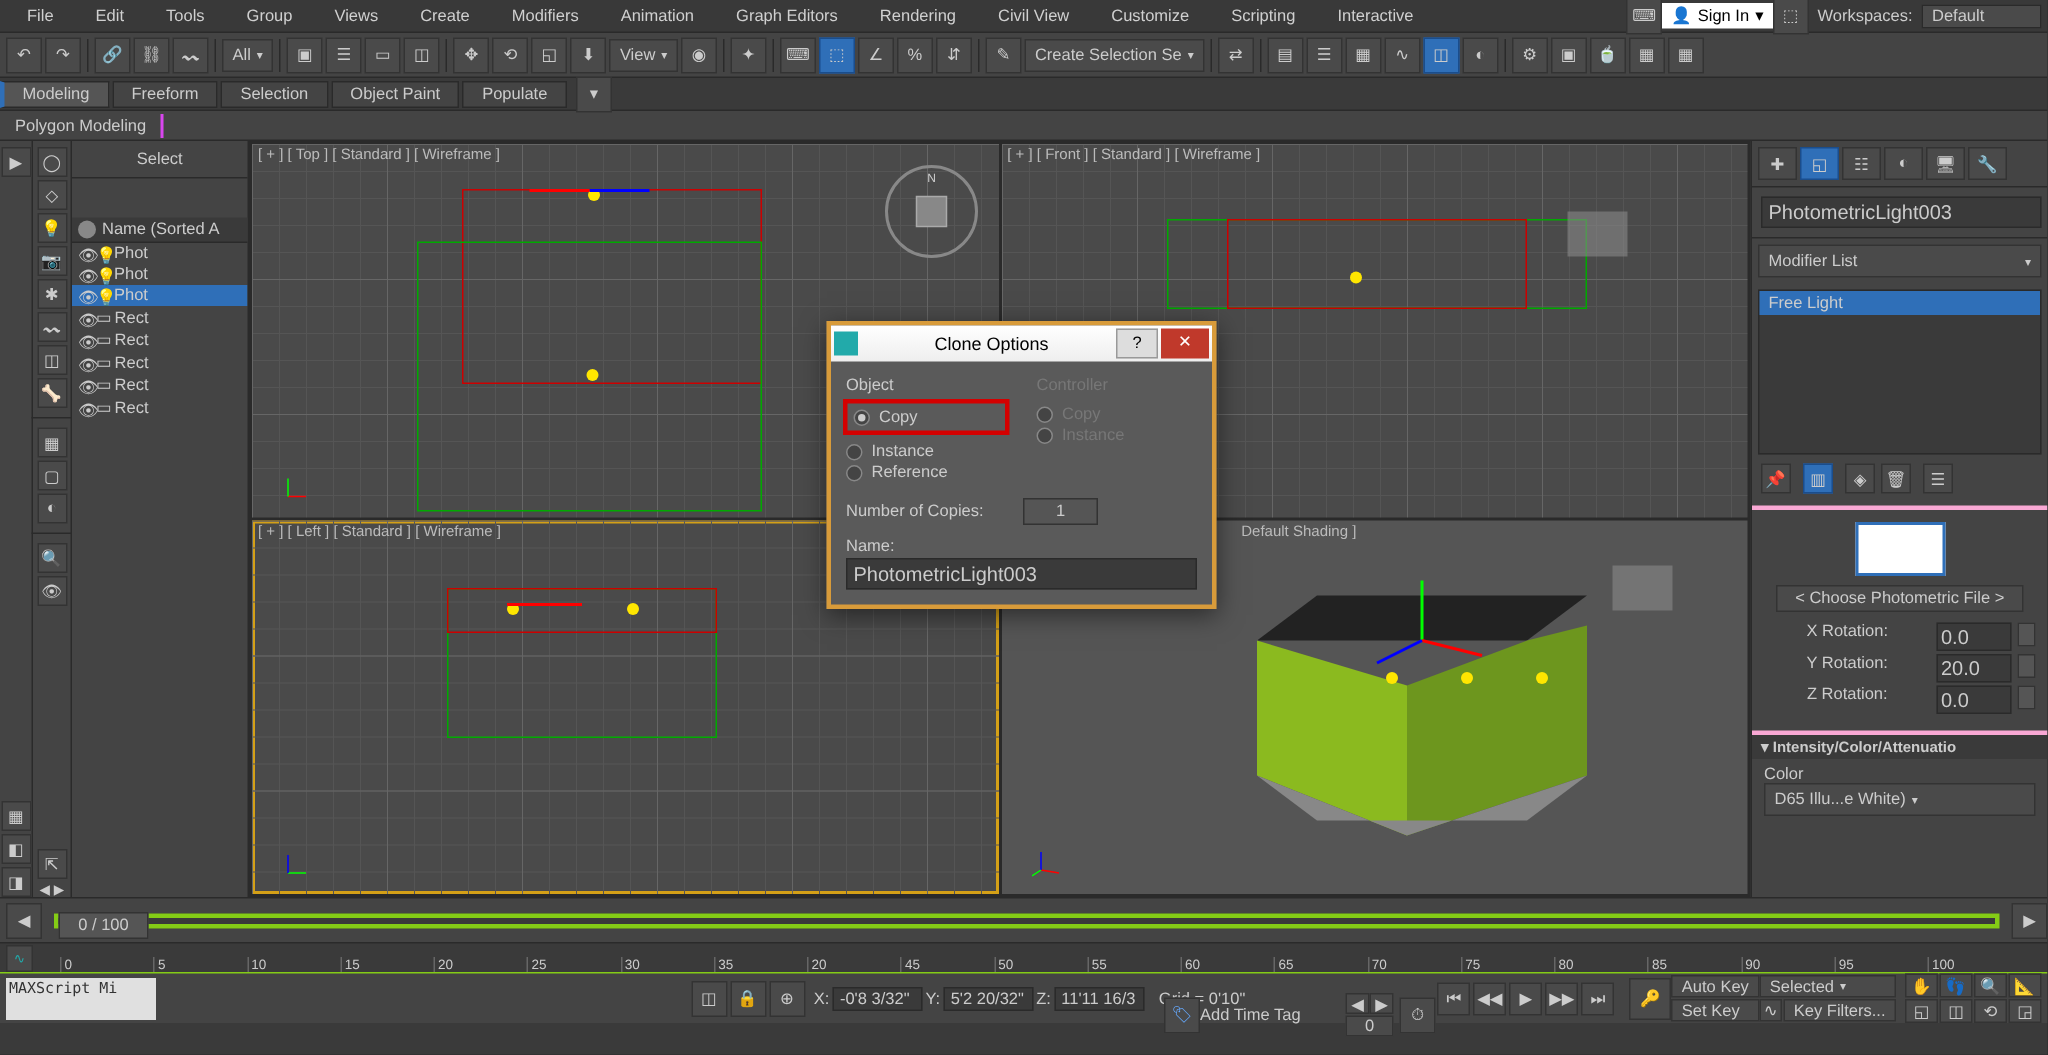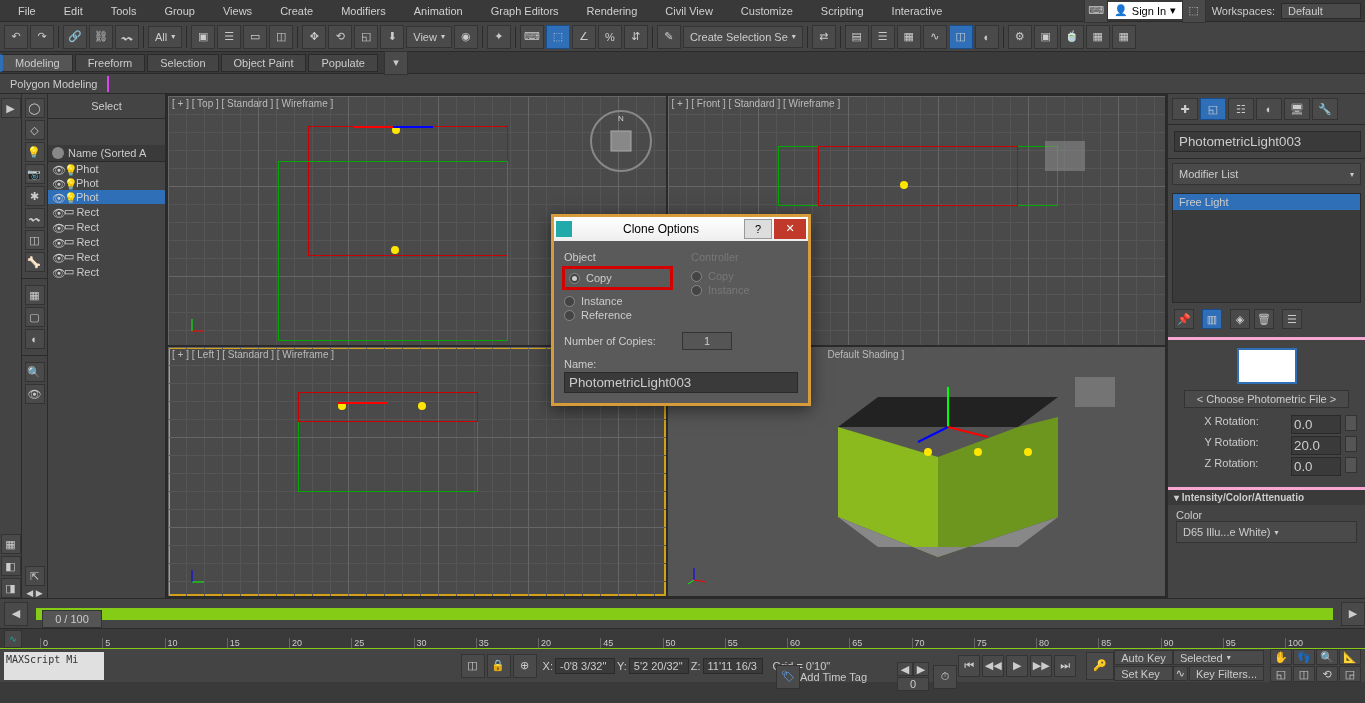--- a/index.html
+++ b/index.html
@@ -53,21 +53,21 @@
 .right-panel .mod-btns .tbtn { width: 20px; height: 20px; }
 .right-panel .rollout { border-top: 3px solid #f9a8d4; margin-top: 6px; }
 .right-panel .rollout .rollout-head { background: #3a3a3a; padding: 2px 6px; font-weight: bold; font-size: 10px; }
 .right-panel .rollout .rollout-body { padding: 4px 8px; }
 .right-panel .wide-btn { background: #4a4a4a; border: 1px solid #333; padding: 2px; text-align: center; margin: 6px 8px; cursor: pointer; }
 .right-panel .spin-row { display: flex; align-items: flex-start; gap: 4px; padding: 1px 0; }
 .right-panel .spin-row .label { flex: 1; }
 .right-panel .spin-row input { width: 50px; background: #3a3a3a; border: 1px solid #2a2a2a; color: #ccc; padding: 1px 2px; }
 .right-panel .spin-row .spinner { width: 12px; height: 16px; background: #555; border: 1px solid #333; display: flex; flex-direction: column; }
 .timeline { height: 30px; background: #444; border-top: 1px solid #2a2a2a; display: flex; align-items: center; position: relative; }
-.timeline .slider-track { flex:1; height: 10px; background: #3a3a3a; border: 6px solid #84cc16; margin: 0 8px; position:relative; }
+.timeline .slider-track { flex:1; height: 10px; background: #3a3a3a; border: 3px solid #84cc16; margin: 0 8px; position:relative; }
 .timeline .slider-thumb { position:absolute; left:0; top:-4px; width:60px; height:18px; background:#555; border:1px solid #333; text-align:center; line-height:16px; }
 .ruler { height: 20px; background: #3a3a3a; border-top: 1px solid #2a2a2a; position: relative; font-size: 9px; display: flex; }
 .ruler .tick { position: absolute; bottom: 0; border-left: 1px solid #666; height: 10px; padding-left: 2px; }
 .statusbar { display: flex; align-items: center; height: 34px; background: #444; border-top: 1px solid #84cc16; }
 .statusbar .script-box { width: 100px; height: 28px; background: #e0e0e0; color: #333; margin: 0 4px; padding: 2px; font-family: monospace; font-size:10px; }
 .statusbar .status-text { padding: 0 8px; }
 .statusbar .lock-area { display:flex; gap:2px; margin-left:auto; align-items:center; padding: 0 6px; }
 .statusbar .coord-row { display:flex; align-items:center; gap:2px; }
 .statusbar .coord-row .field { background:#3a3a3a; border:1px solid #2a2a2a; padding:1px 4px; min-width:60px; }
 .statusbar2 { display: flex; align-items: center; height: 24px; background: #444; border-top: 1px solid #2a2a2a; padding: 0 6px; }

